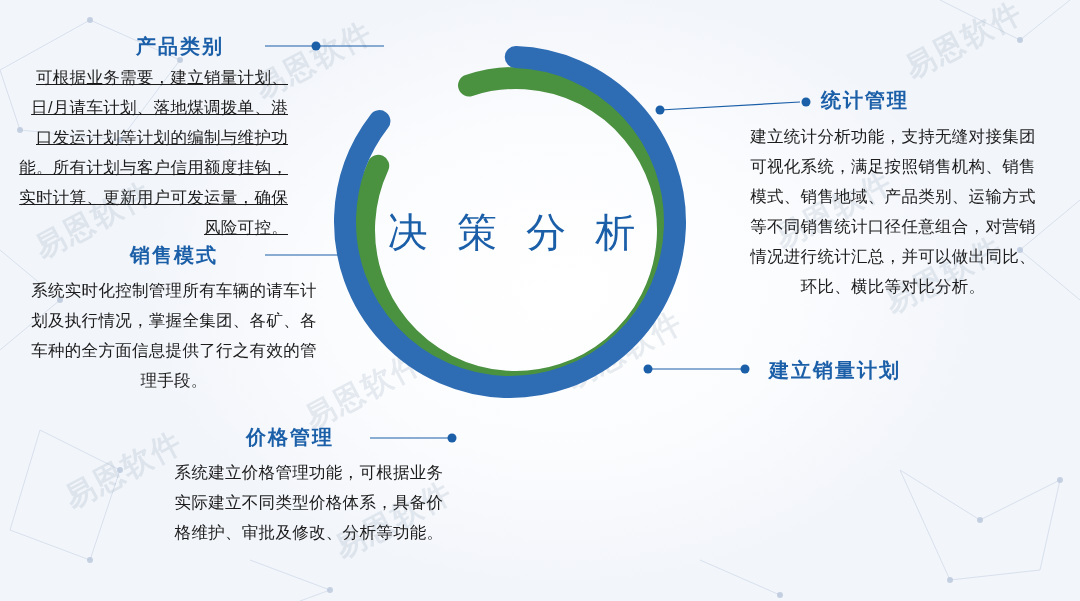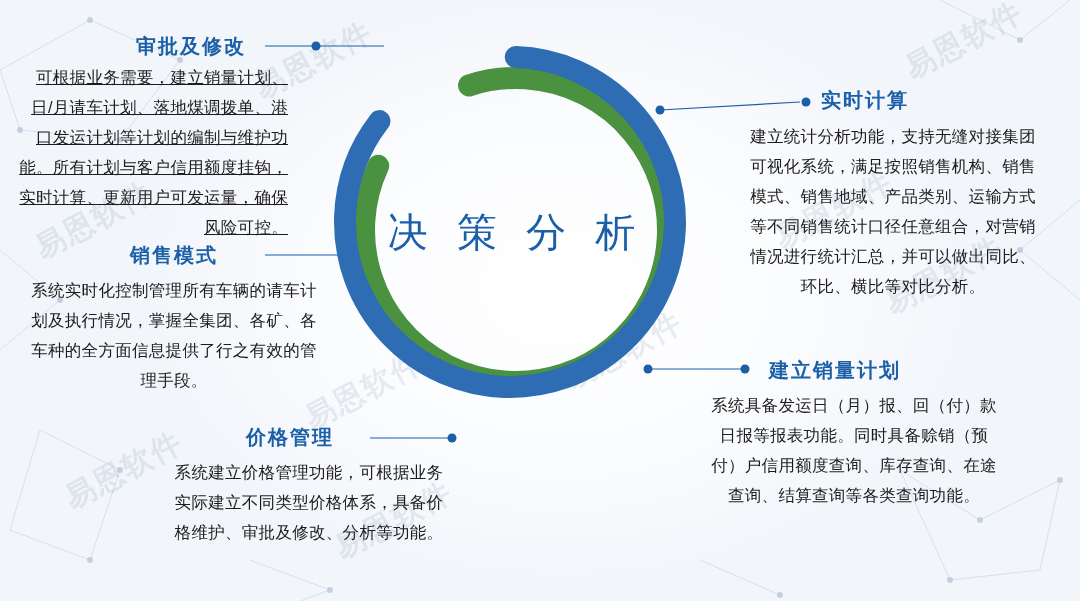--- a/index.html
+++ b/index.html
@@ -148,28 +148,27 @@
   <div class="ring-wrap">
     <svg width="420" height="420" viewBox="0 0 420 420">
 
       <circle cx="210" cy="212" r="152" fill="none" stroke="#4a9140" stroke-width="22" stroke-linecap="round" stroke-dasharray="830 125" transform="rotate(-108 210 212)"></circle>
 
       <circle cx="204" cy="204" r="165" fill="none" stroke="#2e6db4" stroke-width="22" stroke-linecap="round" stroke-dasharray="880 160" transform="rotate(-88 204 204)"></circle>
     </svg>
   </div>
   <div class="center-title">决 策 分 析</div>
 
-  <div class="heading" style="left:136px; top:33px;">审批及修改</div>
+  <div class="heading" style="left:136px; top:33px;">产品类别</div>
   <div class="para right-al" style="left:18px; top:62px; width:270px;">可根据业务需要，建立销量计划、日/月请车计划、落地煤调拨单、港口发运计划等计划的编制与维护功能。所有计划与客户信用额度挂钩，实时计算、更新用户可发运量，确保风险可控。</div>
 
   <div class="heading" style="left:130px; top:242px;">销售模式</div>
   <div class="para left-al" style="left:28px; top:275px; width:292px;">系统实时化控制管理所有车辆的请车计划及执行情况，掌握全集团、各矿、各车种的全方面信息提供了行之有效的管理手段。</div>
 
   <div class="heading" style="left:246px; top:424px;">价格管理</div>
   <div class="para left-al" style="left:168px; top:457px; width:282px;">系统建立价格管理功能，可根据业务实际建立不同类型价格体系，具备价格维护、审批及修改、分析等功能。</div>
 
-  <div class="heading" style="left:821px; top:87px;">实时计算</div>
+  <div class="heading" style="left:821px; top:87px;">统计管理</div>
   <div class="para left-al" style="left:748px; top:121px; width:290px;">建立统计分析功能，支持无缝对接集团可视化系统，满足按照销售机构、销售模式、销售地域、产品类别、运输方式等不同销售统计口径任意组合，对营销情况进行统计汇总，并可以做出同比、环比、横比等对比分析。</div>
 
   <div class="heading" style="left:769px; top:357px;">建立销量计划</div>
-  <div class="para left-al" style="left:704px; top:390px; width:300px;">系统具备发运日（月）报、回（付）款日报等报表功能。同时具备赊销（预付）户信用额度查询、库存查询、在途查询、结算查询等各类查询功能。</div>
 
 </div>
 
 </body></html>

